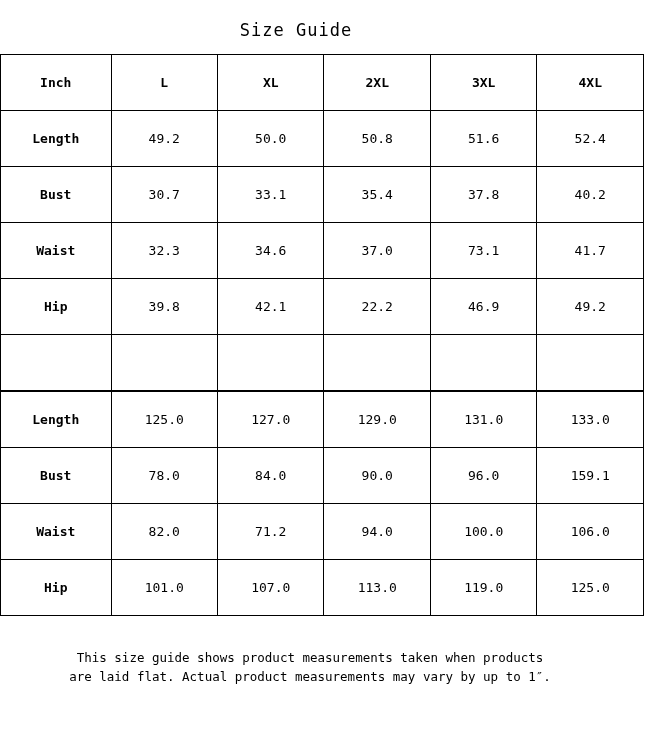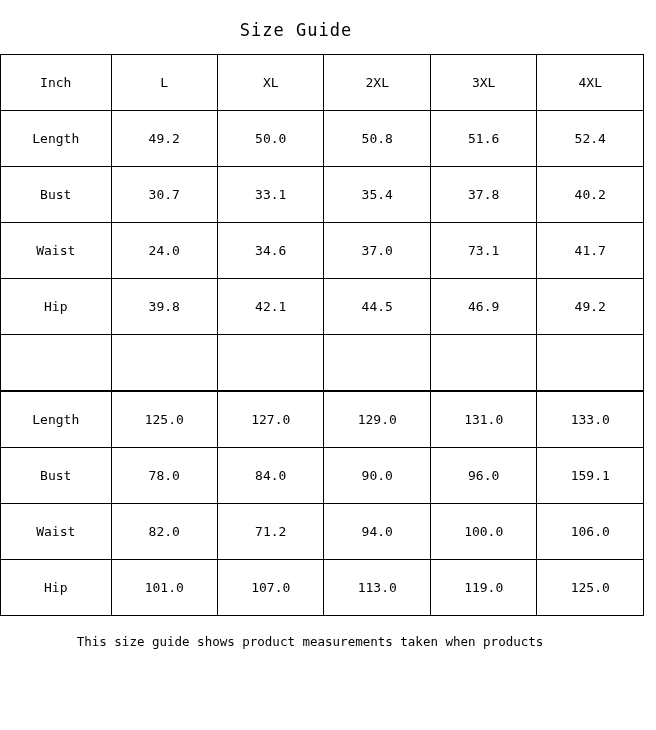--- a/index.html
+++ b/index.html
@@ -37,32 +37,32 @@
   }
   table.size-table td {
     border: 1px solid #000000;
     height: 55px;
     text-align: center;
     vertical-align: middle;
     font-size: 13px;
     padding: 0;
   }
   table.size-table td.hdr {
-    font-weight: normal;
+    font-weight: bold;
   }
   table.size-table td.rowlabel {
-    font-weight: normal;
+    font-weight: bold;
   }
   .spacer-row td {
     border: 1px solid #000000;
     height: 44px;
   }
   .footnote {
     width: 620px;
-    margin: 0 auto;
+    margin: 16px auto;
     padding-top: 16px;
     text-align: center;
     font-size: 12.5px;
     line-height: 19px;
     color: #000;
   }
   .col-label { width: 110px; }
   .col-val { width: 106px; }
 </style>
 </head>
@@ -101,31 +101,31 @@
       <tr>
         <td class="rowlabel">Bust</td>
         <td>30.7</td>
         <td>33.1</td>
         <td>35.4</td>
         <td>37.8</td>
         <td>40.2</td>
       </tr>
       <tr>
         <td class="rowlabel">Waist</td>
-        <td>24.0</td>
+        <td>32.3</td>
         <td>34.6</td>
         <td>37.0</td>
         <td>73.1</td>
         <td>41.7</td>
       </tr>
       <tr>
         <td class="rowlabel">Hip</td>
         <td>39.8</td>
         <td>42.1</td>
-        <td>44.5</td>
+        <td>22.2</td>
         <td>46.9</td>
         <td>49.2</td>
       </tr>
       <tr class="spacer-row">
         <td></td>
         <td></td>
         <td></td>
         <td></td>
         <td></td>
         <td></td>
@@ -173,15 +173,16 @@
         <td>107.0</td>
         <td>113.0</td>
         <td>119.0</td>
         <td>125.0</td>
       </tr>
     </tbody>
   </table>
 
   <div class="footnote">
     <div>This size guide shows product measurements taken when products</div>
+    <div>are laid flat. Actual product measurements may vary by up to 1″.</div>
   </div>
 
 </div>
 
 </body></html>

